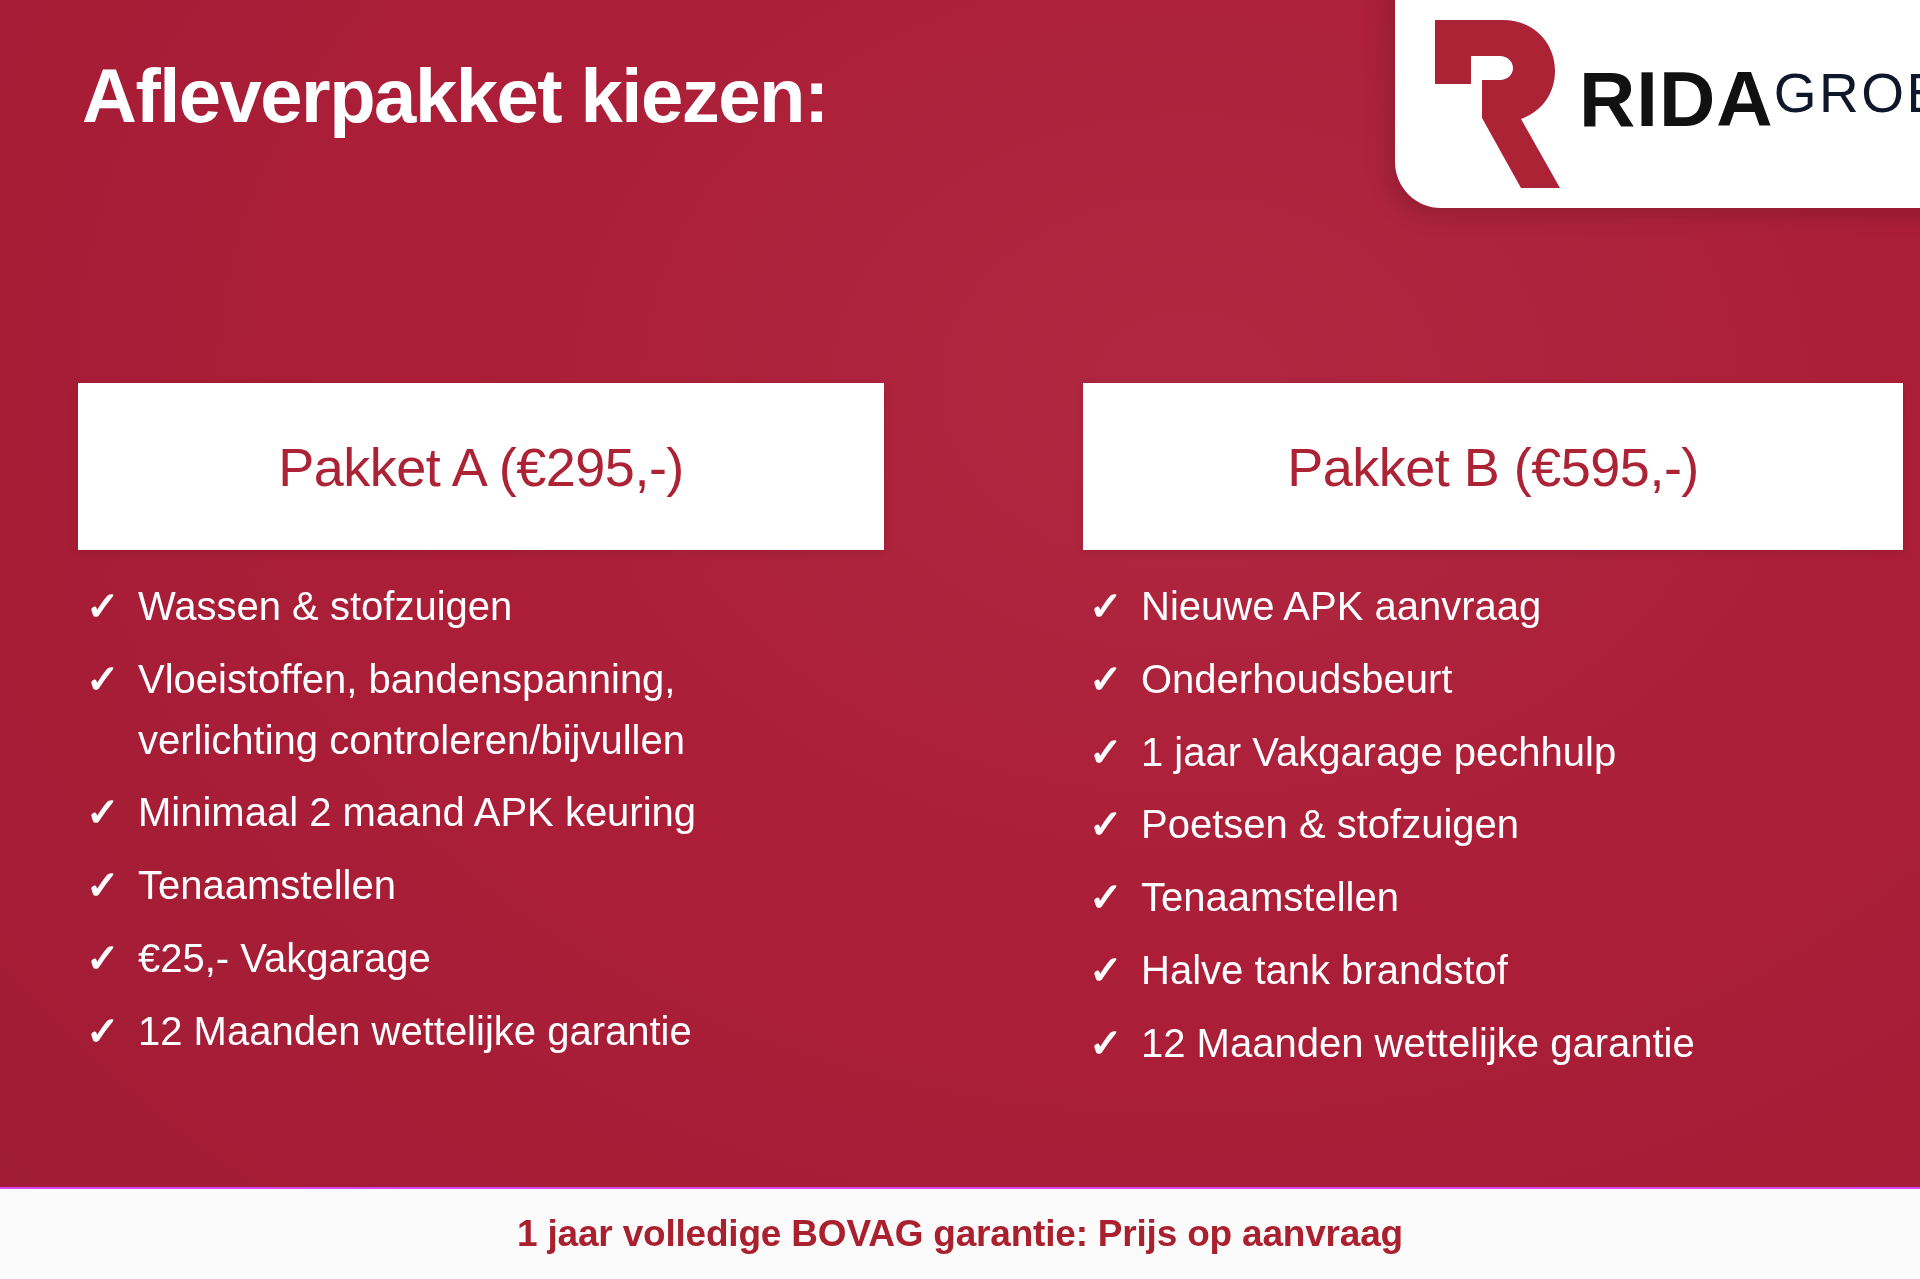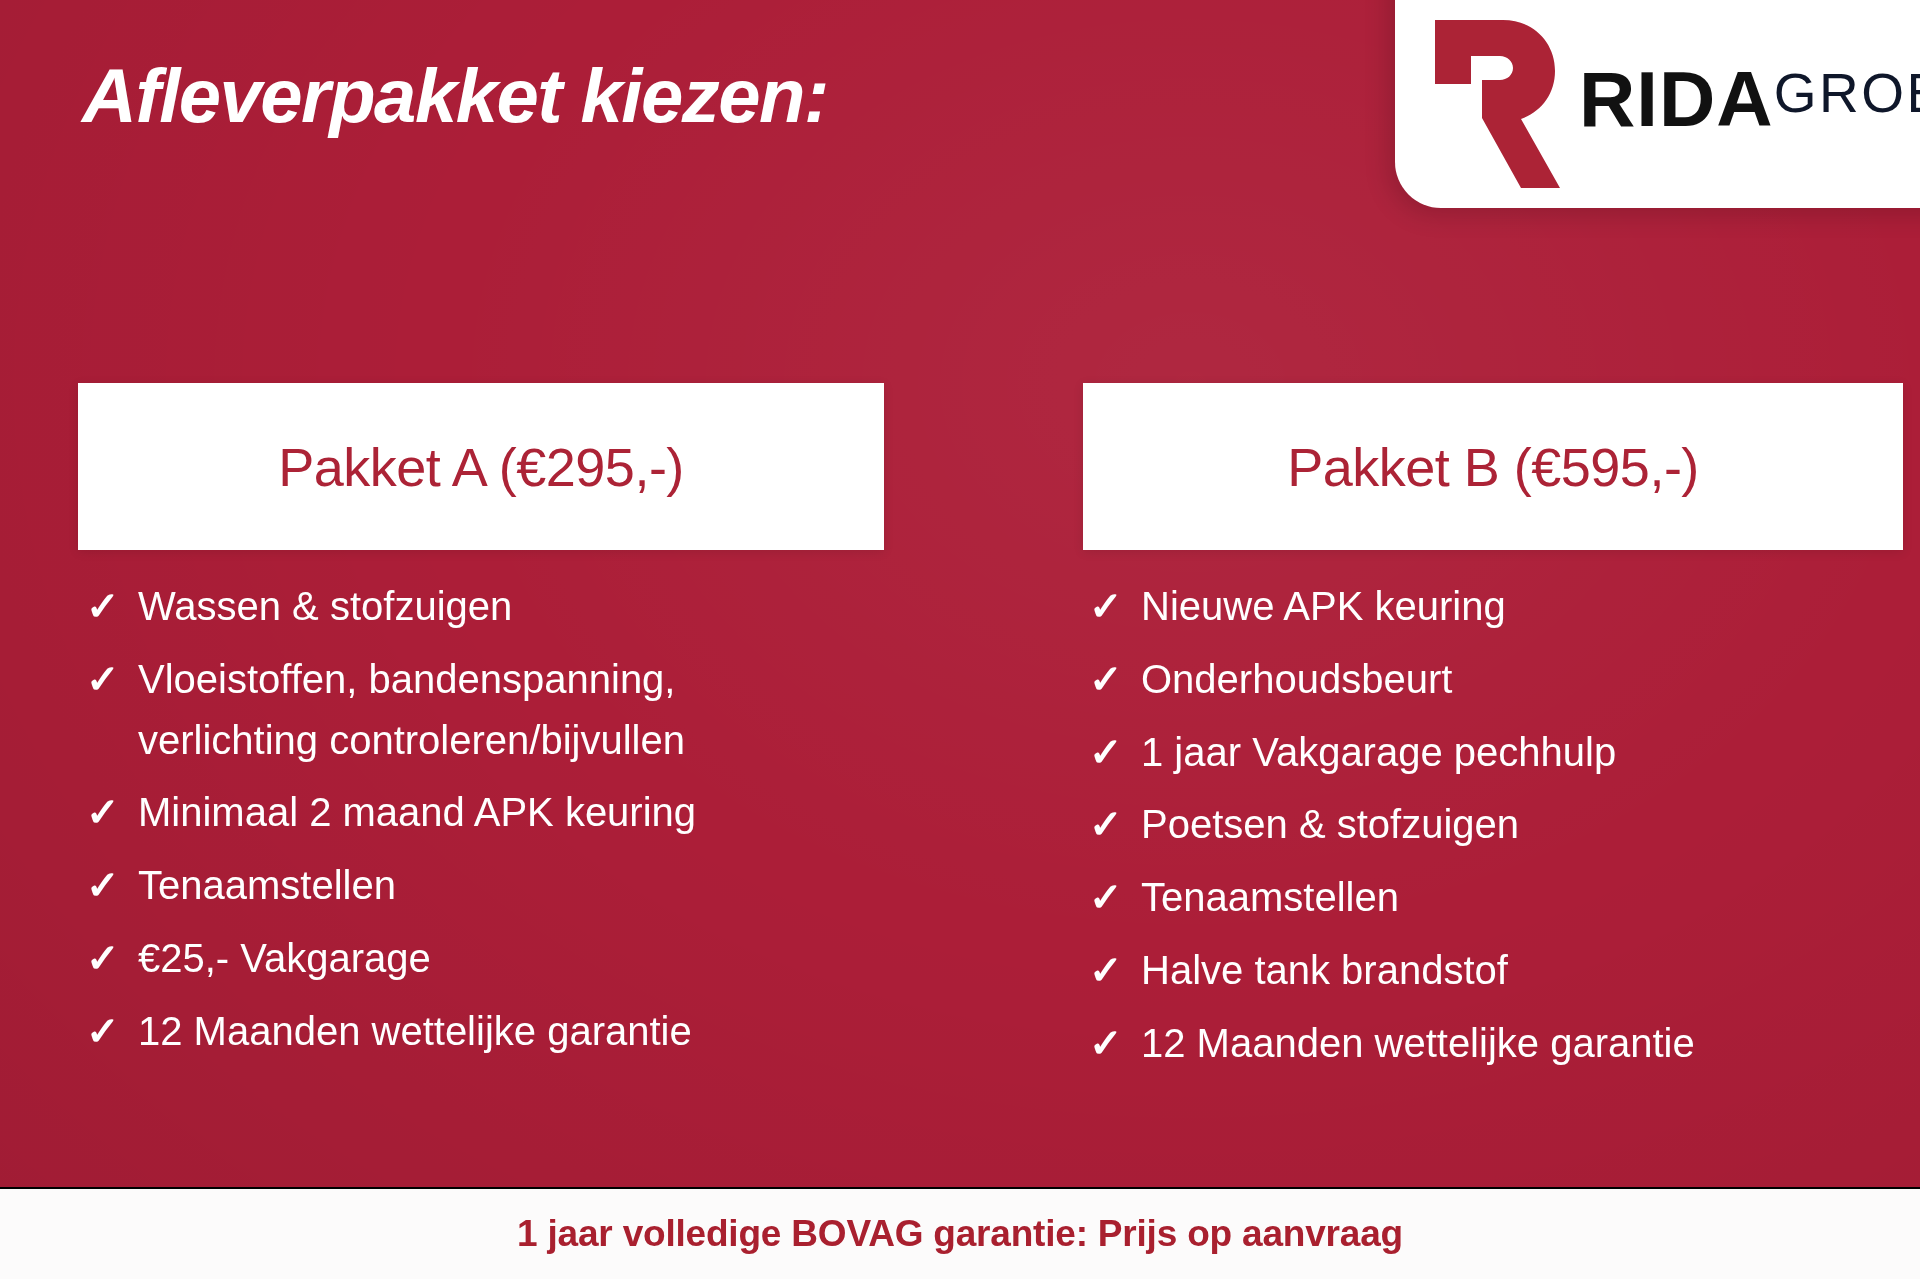--- a/index.html
+++ b/index.html
@@ -44,21 +44,20 @@
   .page-title {
     position: absolute;
     left: 82px;
     top: 58px;
     color: #ffffff;
     font-size: 76px;
     font-weight: 700;
     letter-spacing: -1.5px;
     line-height: 1.0;
     white-space: nowrap;
-    font-style: italic;
   }
 
   
   .logo-badge {
     position: absolute;
     left: 1395px;
     top: -40px;
     width: 560px;
     height: 248px;
     background: #ffffff;
@@ -183,21 +182,21 @@
     position: absolute;
     left: 0;
     bottom: 0;
     width: 1920px;
     height: 90px;
     background: #FCFBFB;
     display: flex;
     align-items: center;
     justify-content: center;
     z-index: 5;
-    border-top: 2px solid #000000;
+    border-top: 2px solid #d946ef;
   }
 
   .footer-text {
     color: #A9202F;
     font-size: 37px;
     font-weight: 700;
     letter-spacing: -0.2px;
     white-space: nowrap;
   }
 </style>
@@ -258,21 +257,21 @@
         </ul>
     </div>
 
     <div class="package right">
       <div class="package-header">
         <div class="package-title">Pakket B (€595,-)</div>
       </div>
       <ul class="feature-list">
           <li class="feature-item">
             <span class="check-icon">✓</span>
-            <span class="feature-text">Nieuwe APK keuring</span>
+            <span class="feature-text">Nieuwe APK aanvraag</span>
           </li>
           <li class="feature-item">
             <span class="check-icon">✓</span>
             <span class="feature-text">Onderhoudsbeurt</span>
           </li>
           <li class="feature-item">
             <span class="check-icon">✓</span>
             <span class="feature-text">1 jaar Vakgarage pechhulp</span>
           </li>
           <li class="feature-item">

